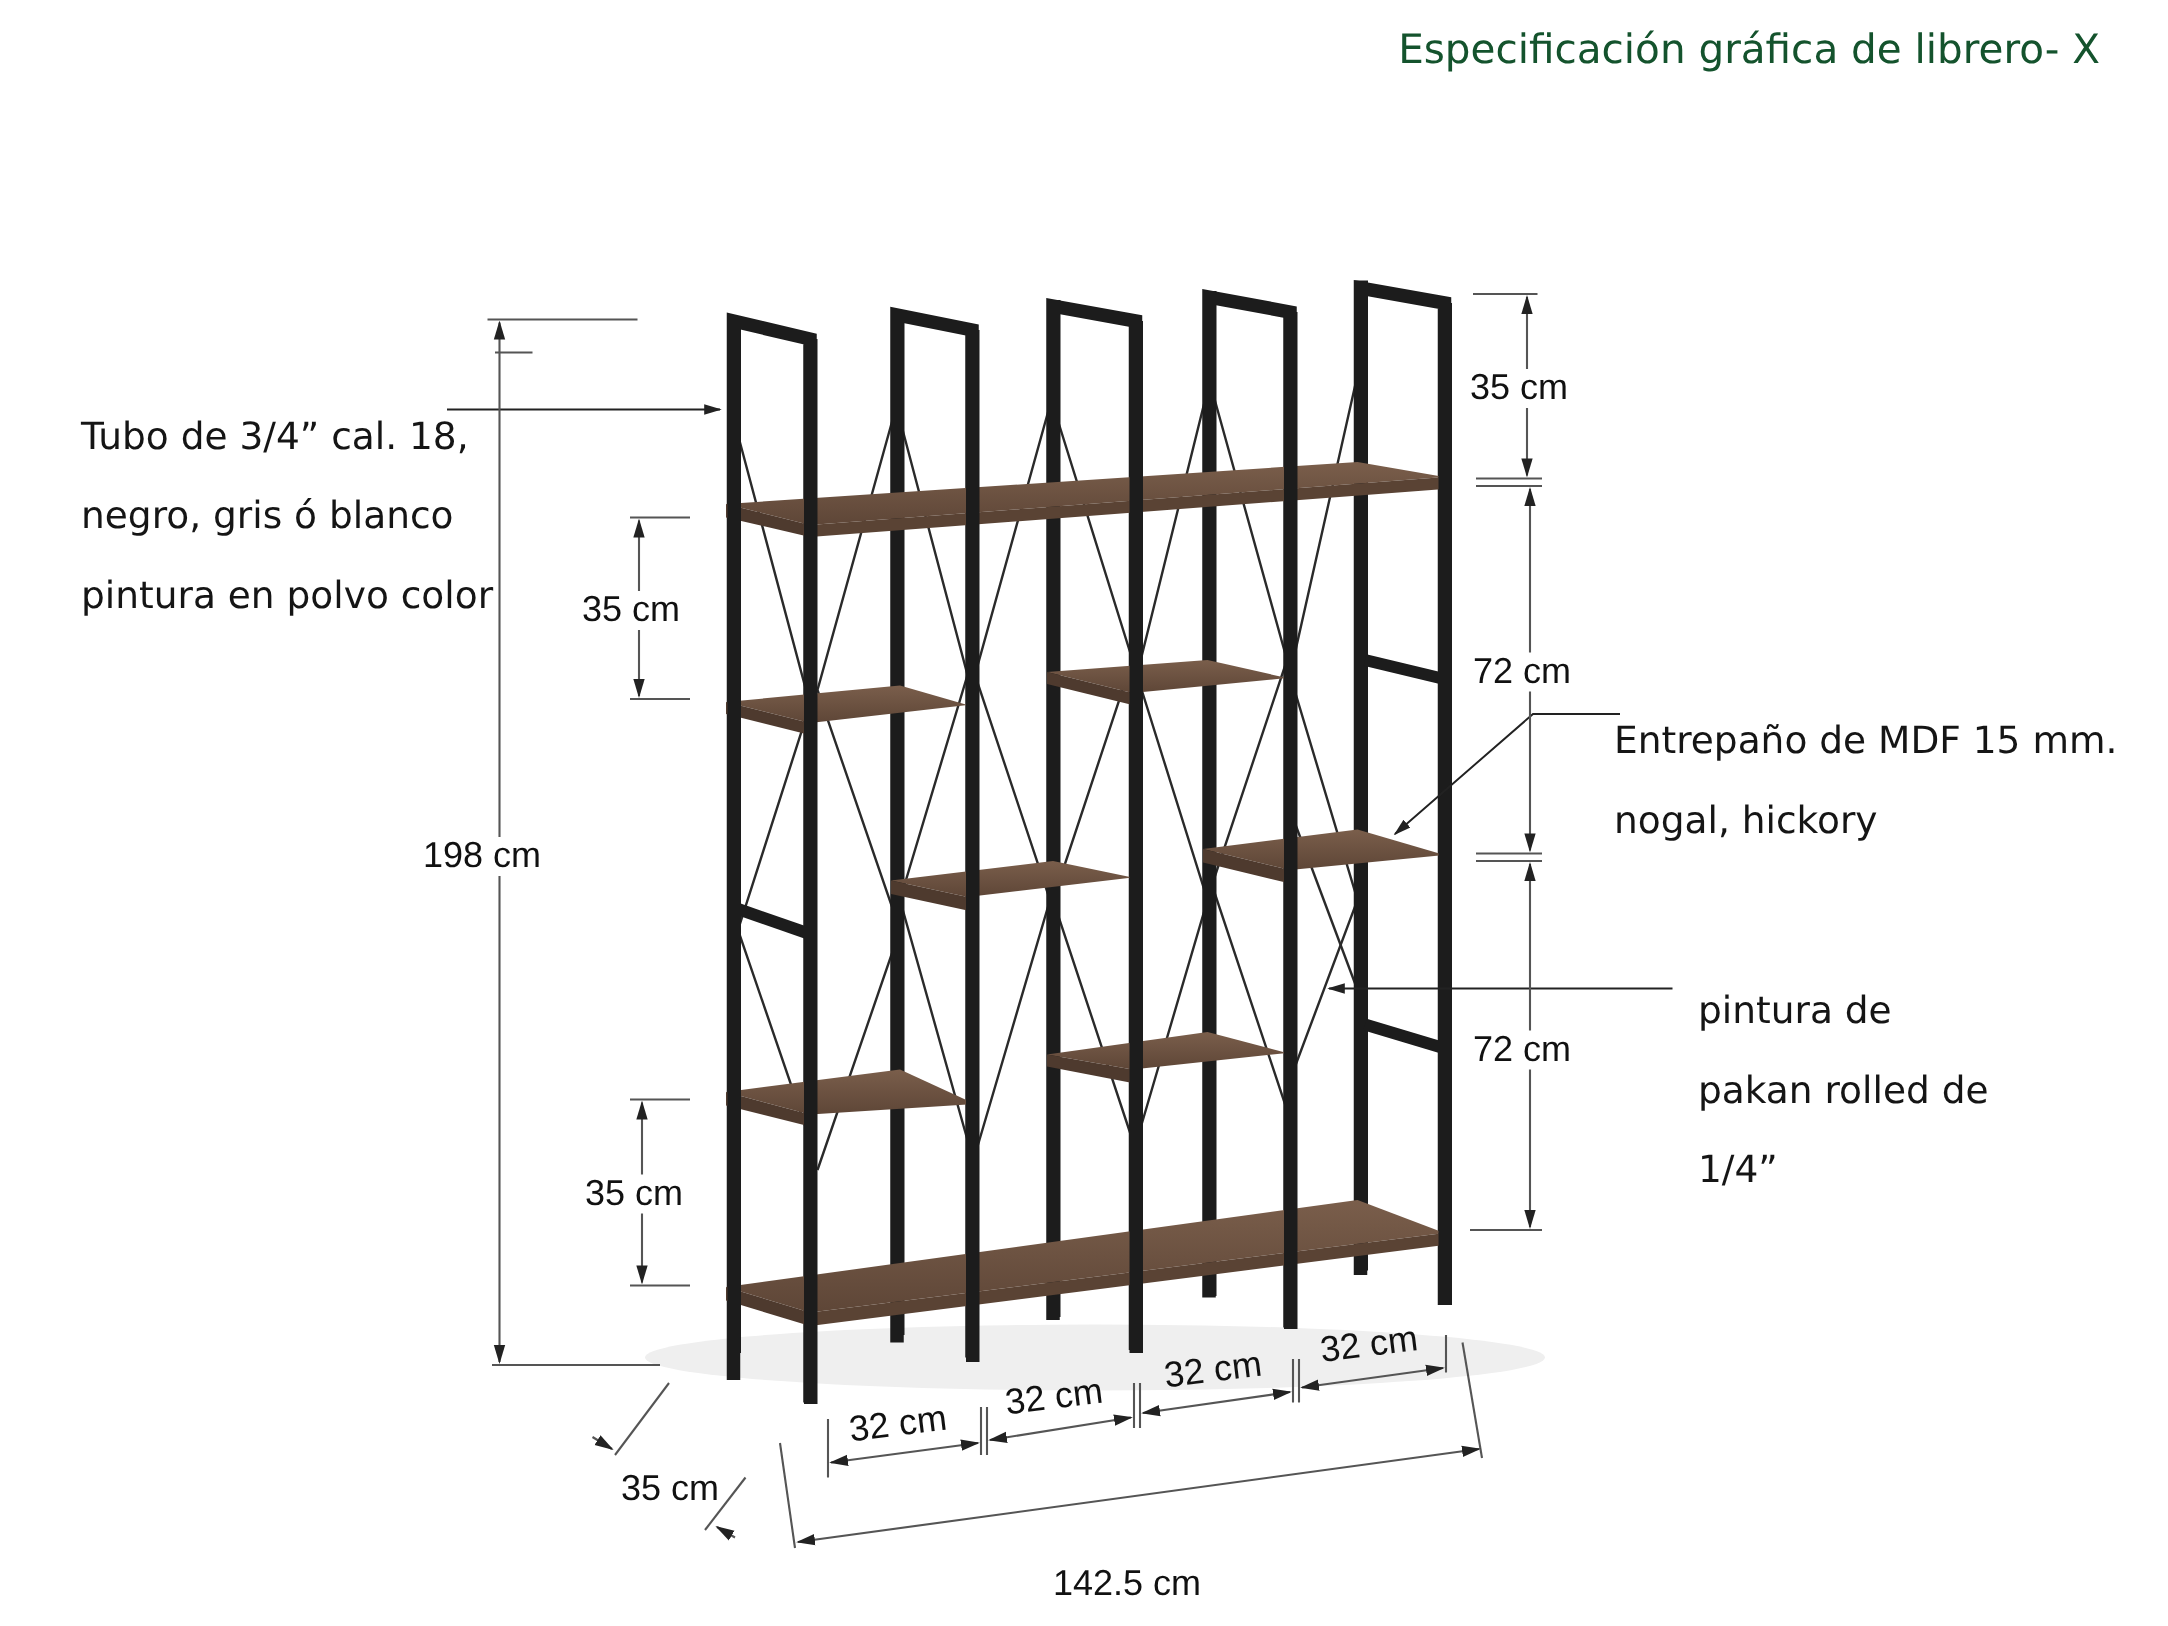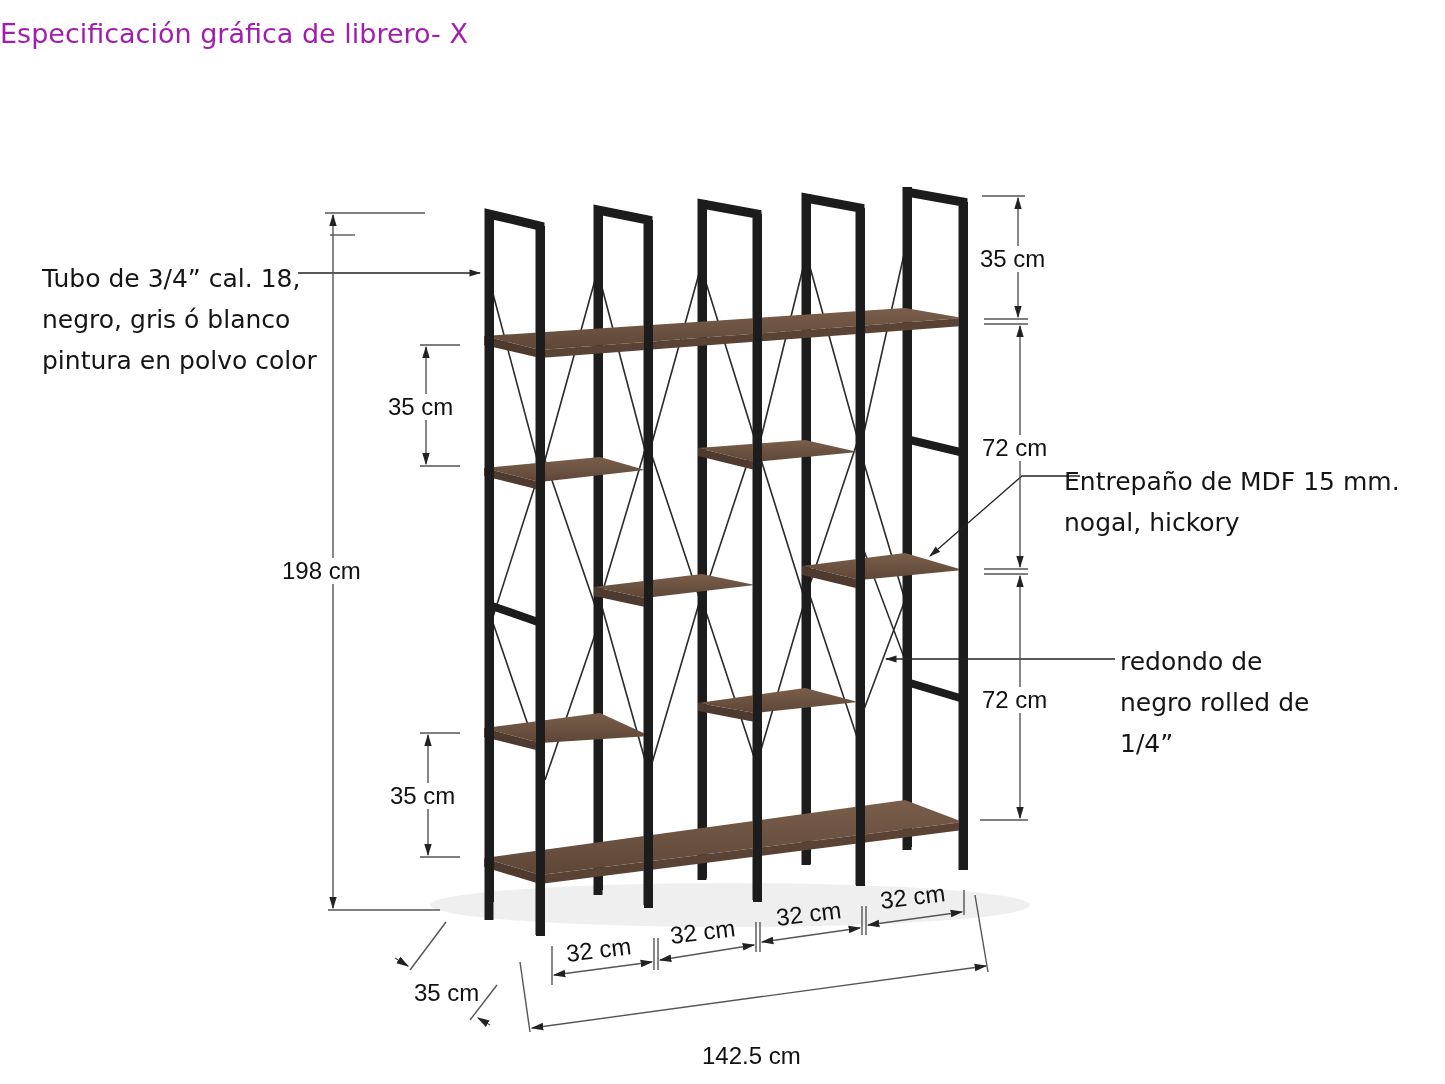--- a/index.html
+++ b/index.html
@@ -1,23 +1,23 @@
 <!DOCTYPE html>
 <html><head>
 <meta charset="utf-8">
 <style>
   html, body { margin: 0; padding: 0; background: #ffffff; }
   body { width: 1445px; height: 1084px; position: relative; overflow: hidden;
          font-family: "DejaVu Sans", "Liberation Sans", sans-serif; color: #111; }
   #stage { position: absolute; left: 0; top: 0; width: 1445px; height: 1084px; }
-  .title { position: absolute; left: 0; width: 1400px; top: 18px; text-align: left;
-           font-size: 27px; font-family: "DejaVu Sans", sans-serif; color: #a21caf; }
+  .title { position: absolute; left: 0; width: 1400px; top: 18px; text-align: right;
+           font-size: 27px; font-family: "DejaVu Sans", sans-serif; color: #14532d; }
   .callout { position: absolute; font-size: 25px; line-height: 37px; color: #151515;
              font-family: "DejaVu Sans", sans-serif; white-space: nowrap; }
-  .callout div { margin: 4px; }
+  .callout div { margin: 16px; }
   .dim { position: absolute; font-family: "Liberation Sans", sans-serif; font-size: 24px;
          color: #111; background: #fff; padding: 0 2px; line-height: 26px; white-space: nowrap; }
   .dim.rot { background: transparent; }
 </style>
 </head>
 <body>
 
 <div id="stage">
 
   <div class="title">Especificación gráfica de librero- X</div>
@@ -167,22 +167,22 @@
     <div>negro, gris ó blanco</div>
     <div>pintura en polvo color</div>
   </div>
 
   <div class="callout" style="left:1060px;top:459px">
     <div>Entrepaño de MDF 15 mm.</div>
     <div>nogal, hickory</div>
   </div>
 
   <div class="callout" style="left:1116px;top:639px">
-    <div>redondo de</div>
-    <div>negro rolled de</div>
+    <div>pintura de</div>
+    <div>pakan rolled de</div>
     <div>1/4”</div>
   </div>
 
   <div class="dim" style="left:280px;top:558px">198 cm</div>
   <div class="dim" style="left:386px;top:394px">35 cm</div>
   <div class="dim" style="left:388px;top:783px">35 cm</div>
   <div class="dim" style="left:978px;top:246px">35 cm</div>
   <div class="dim" style="left:980px;top:435px">72 cm</div>
   <div class="dim" style="left:980px;top:687px">72 cm</div>
 

